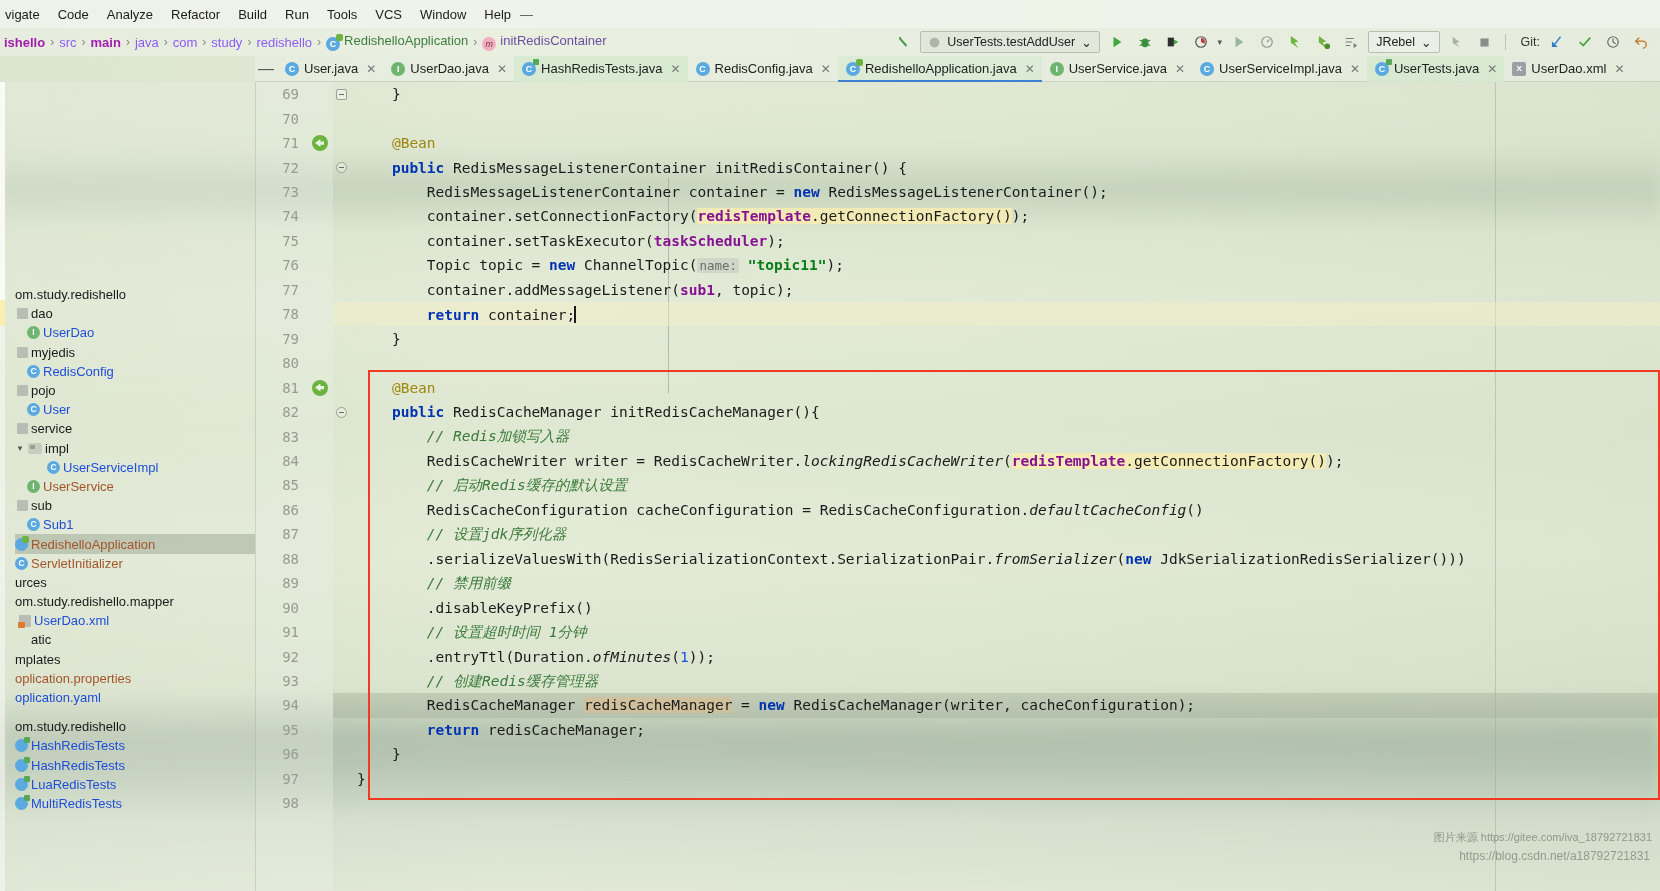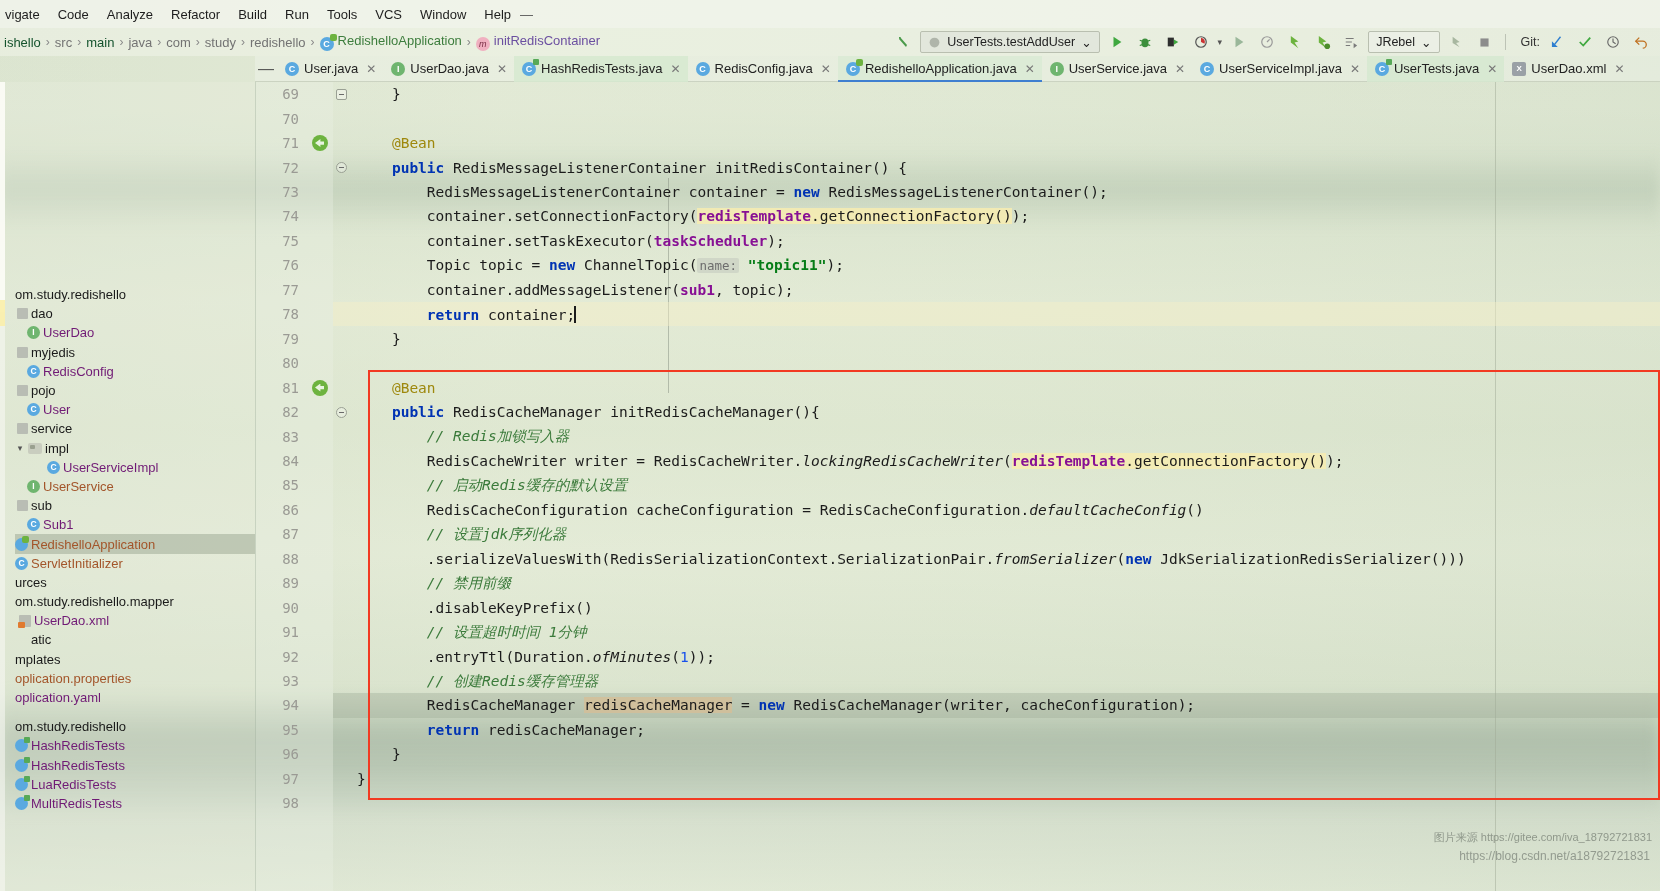--- a/index.html
+++ b/index.html
@@ -62,22 +62,22 @@
   }
   #win-ctrls{ display:flex; align-items:center; gap:18px; padding-right:14px; color:#555; font-size:13px;}
 
   
   #navbar {
     position:absolute; left:0; top:28px; width:1660px; height:28px;
     display:flex; align-items:center; z-index:10;
     background:rgba(240,244,234,0.55);
   }
   #breadcrumb { display:flex; align-items:center; padding-left:0px; font-size:13px; white-space:nowrap;}
-  .crumb{ color:#737373; padding:0 4px;}
-  .crumb.bold{ font-weight:normal; color:#14532d;}
+  .crumb{ color:#8b5cf6; padding:0 4px;}
+  .crumb.bold{ font-weight:bold; color:#a21caf;}
   .crumb-sep{ color:#8a8a8a; font-size:12px; padding:0 1px;}
   .crumb.cls{ color:#3d7d3d;}
   .crumb.mth{ color:#6b4fa0;}
   .cls-ico{
     display:inline-block; width:14px; height:14px; border-radius:50%;
     background:#5aa9e0; color:#fff; font-size:9px; line-height:14px;
     text-align:center; font-weight:bold; margin-right:4px; vertical-align:-2px;
     position:relative;
   }
   .cls-ico.spring::after{
@@ -147,21 +147,21 @@
   .ico.circ{ border-radius:50%; width:13px;height:13px; color:#fff;font-size:8.5px;line-height:13px;text-align:center;font-weight:bold;}
   .ico.circ.c{ background:#5aa9e0;}
   .ico.circ.i{ background:#6fb56f;}
   .ico.spring{ background:#5aa9e0; }
   .ico.spring::after{content:"";position:absolute;right:-1px;top:-2px;width:7px;height:7px;background:#6db33f;border-radius:2px;}
   .ico.xmlf{ background:#b9bdb4; width:12px;height:12px; border-radius:1px;}
   .ico.xmlf::after{content:"";position:absolute;left:-1px;bottom:-1px;width:7px;height:6px;background:#e07a30;border-radius:1px;}
   .ico.test{ background:#5aa9e0; }
   .ico.test::after{content:"";position:absolute;right:-2px;top:-2px;width:6px;height:6px;background:#57a957;border-radius:1px;}
   .tl{ color:#222; }
-  .tl.green{ color:#701a75;}
+  .tl.green{ color:#1d4ed8;}
   .tl.brown{ color:#a3552a;}
   .tl.dark{ color:#1a1a1a;}
   .divider-h{ height:10px;}
 
   
   #editor{
     position:absolute; left:255px; top:82px; width:1405px; height:809px;
     z-index:7; overflow:hidden;
     font-family:"DejaVu Sans Mono","Liberation Mono", monospace;
     font-size:14.5px;

